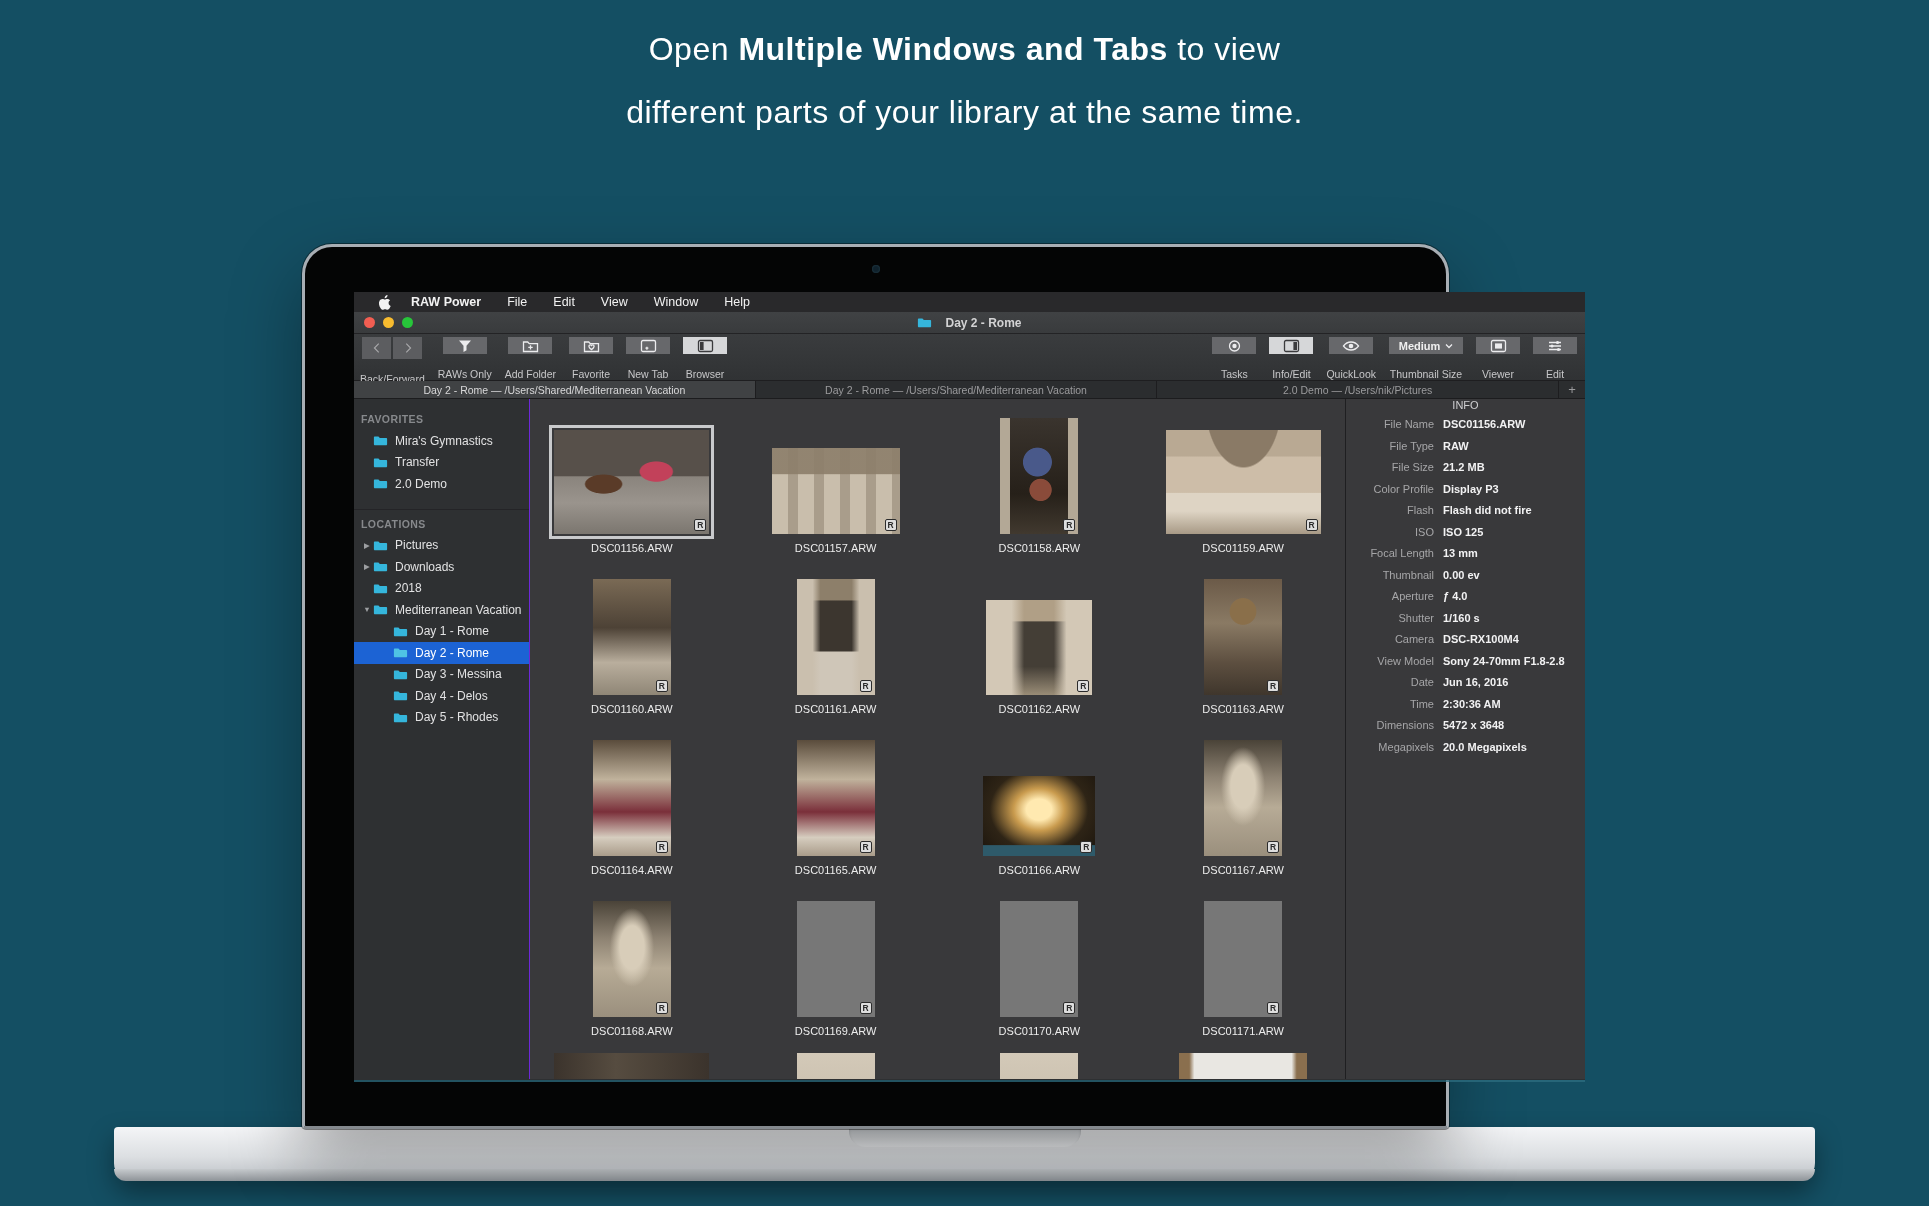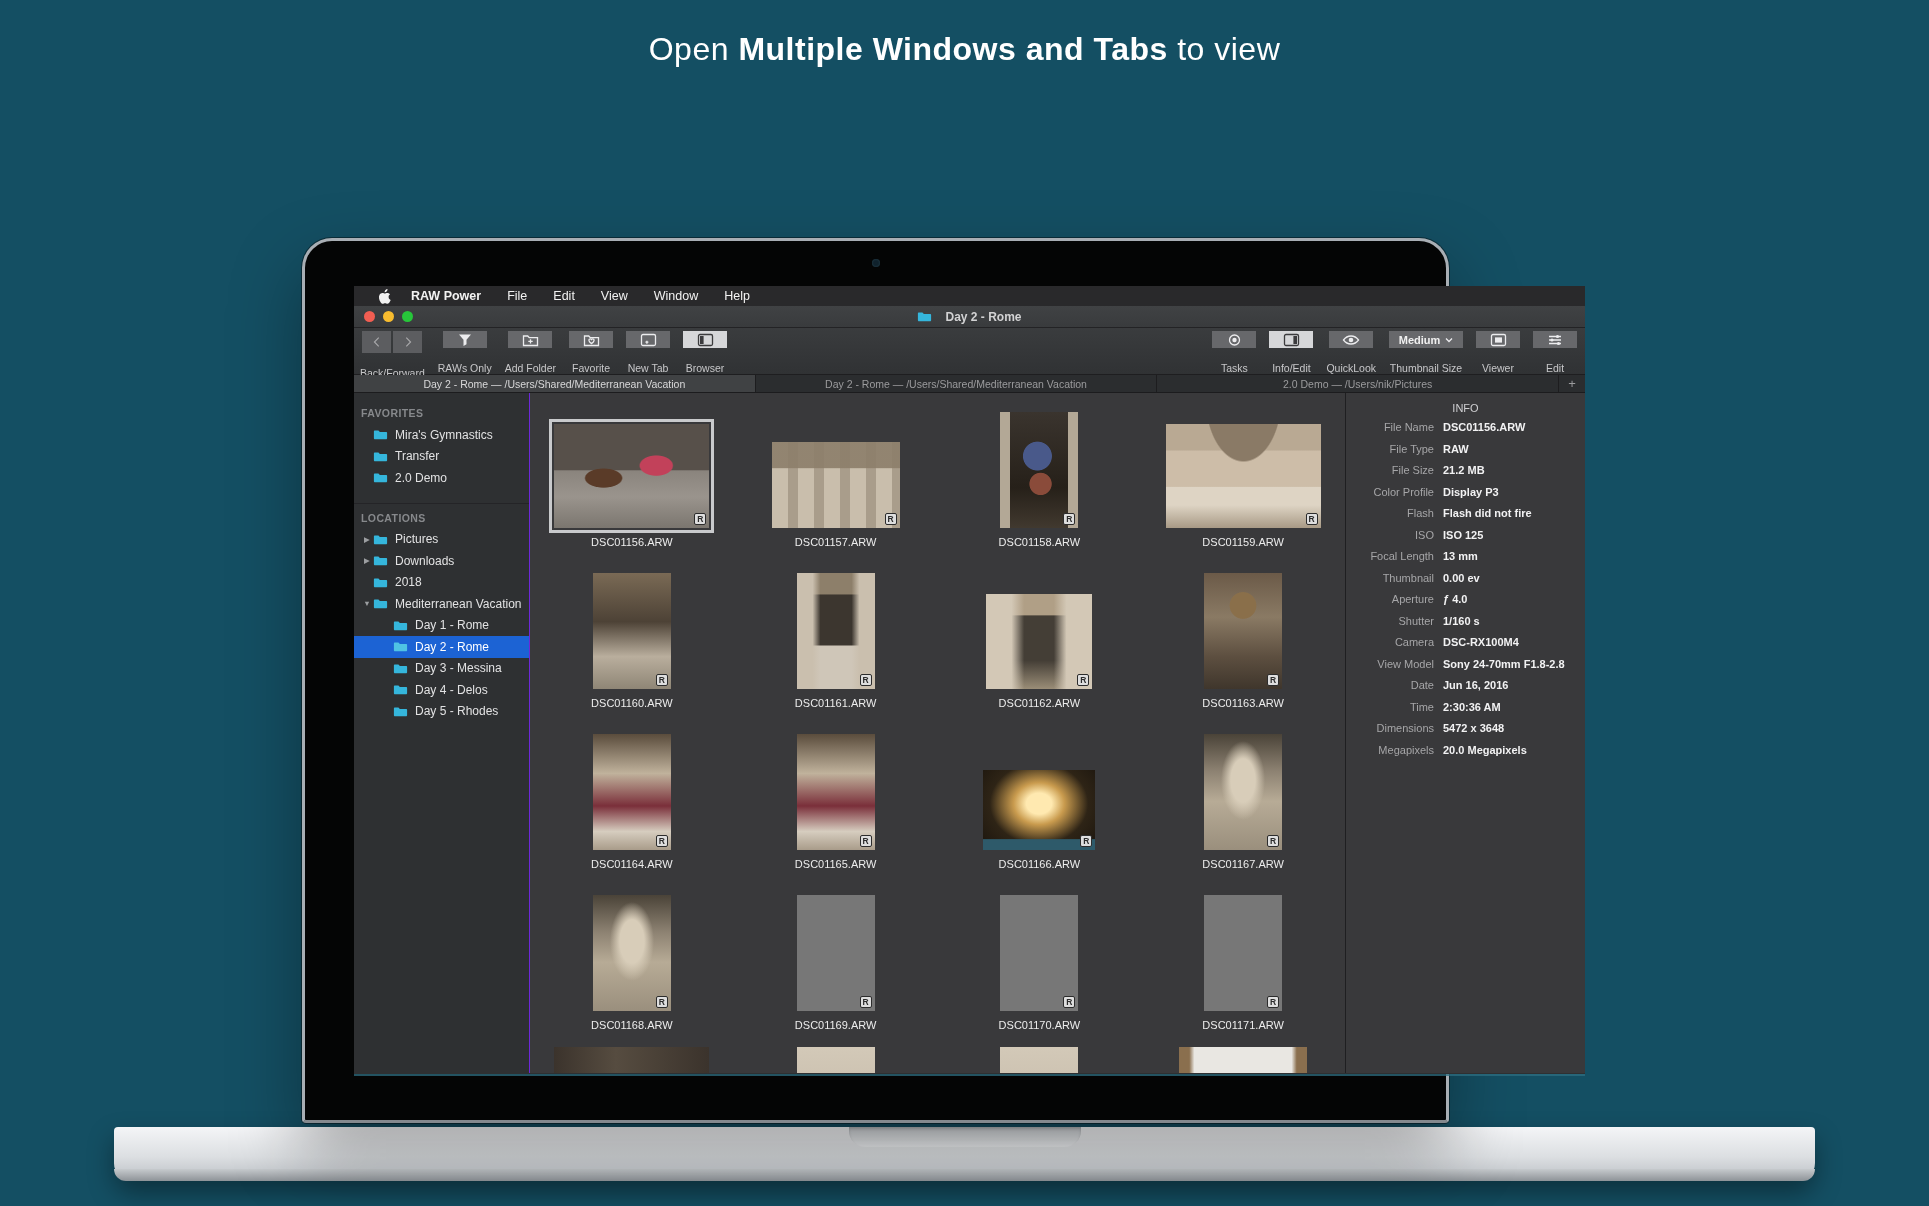--- a/index.html
+++ b/index.html
@@ -6,21 +6,21 @@
   html,body { width:1929px; height:1206px; overflow:hidden; }
   body { font-family:"Liberation Sans", sans-serif; }
   #stage { position:relative; width:1929px; height:1206px; background:#144f63; }
 
   
   .hero { position:absolute; top:18px; left:0; width:100%; text-align:center;
           color:#fff; font-size:32px; line-height:63px; font-weight:300; letter-spacing:.5px; }
   .hero b { font-weight:700; }
 
   
-  .lid { position:absolute; left:302px; top:238px; width:1147px; height:885px;
+  .lid { position:absolute; left:302px; top:244px; width:1147px; height:885px;
          background:#040505; border:3px solid #a8aeb4; border-bottom-color:#84898e;
          border-radius:30px 30px 4px 4px;
          box-shadow:0 0 0 1px rgba(0,0,0,.4), 0 30px 70px rgba(0,0,0,.35); }
   .webcam { position:absolute; left:50%; top:18px; transform:translateX(-50%);
             width:8px; height:8px; border-radius:50%; background:#10222c;
             box-shadow:inset 0 0 2px #2b4956; }
   .base { position:absolute; left:114px; top:1127px; width:1701px; height:54px;
           background:linear-gradient(#f4f5f7,#dcdfe2 55%,#bbbfc4);
           border-radius:4px 4px 18px 18px;
           box-shadow:0 12px 26px rgba(0,0,0,.38); }
@@ -159,34 +159,35 @@
       linear-gradient(90deg,#6e2f38 0 13%, rgba(0,0,0,0) 20% 80%, #6e2f38 87%),
       radial-gradient(ellipse at 50% 82%, #e8d9a8 0 13%, rgba(0,0,0,0) 32%),
       radial-gradient(ellipse at 50% 34%, #8d8066 0 22%, rgba(0,0,0,0) 42%),
       linear-gradient(#9c8e76,#b1a48d 55%,#8fولا8270,#8f8270); }
   .t-dark-partial { background:linear-gradient(90deg,#3b332c,#564c40 40%,#3b332c); }
   .t-light-partial { background:linear-gradient(#d3c9b8,#bdb2a0); }
   .t-mixed-partial { background:linear-gradient(90deg,#8a6f4e 0 8%, #e9e7e2 12% 88%, #8a6f4e 92%); }
 
   
   .info-panel { width:240px; flex:none; background:#39393b; border-left:1px solid #1f1f21;
-                padding-top:9px; }
+                }
   .info-title { text-align:center; font-size:11px; color:#cfcfd1; margin-bottom:7px; }
   .info-rows { display:grid; grid-template-columns:88px 1fr; column-gap:9px; row-gap:9.5px; }
   .info-row { display:contents; }
   .info-label { text-align:right; font-size:11px; color:#a6a6a8; }
   .info-value { font-size:11px; font-weight:700; color:#f2f2f3; padding-right:4px; }
 </style>
 </head>
 <body>
 
 <div id="stage">
 
   <div class="hero">
     <div><span>Open </span><b>Multiple Windows and Tabs</b><span> to view</span></div>
+    <div>different parts of your library at the same time.</div>
   </div>
 
   <div class="base">
     <div class="notch"></div>
   </div>
 
   <div class="lid">
     <div class="webcam"></div>
 
     <div class="screen-ui">

